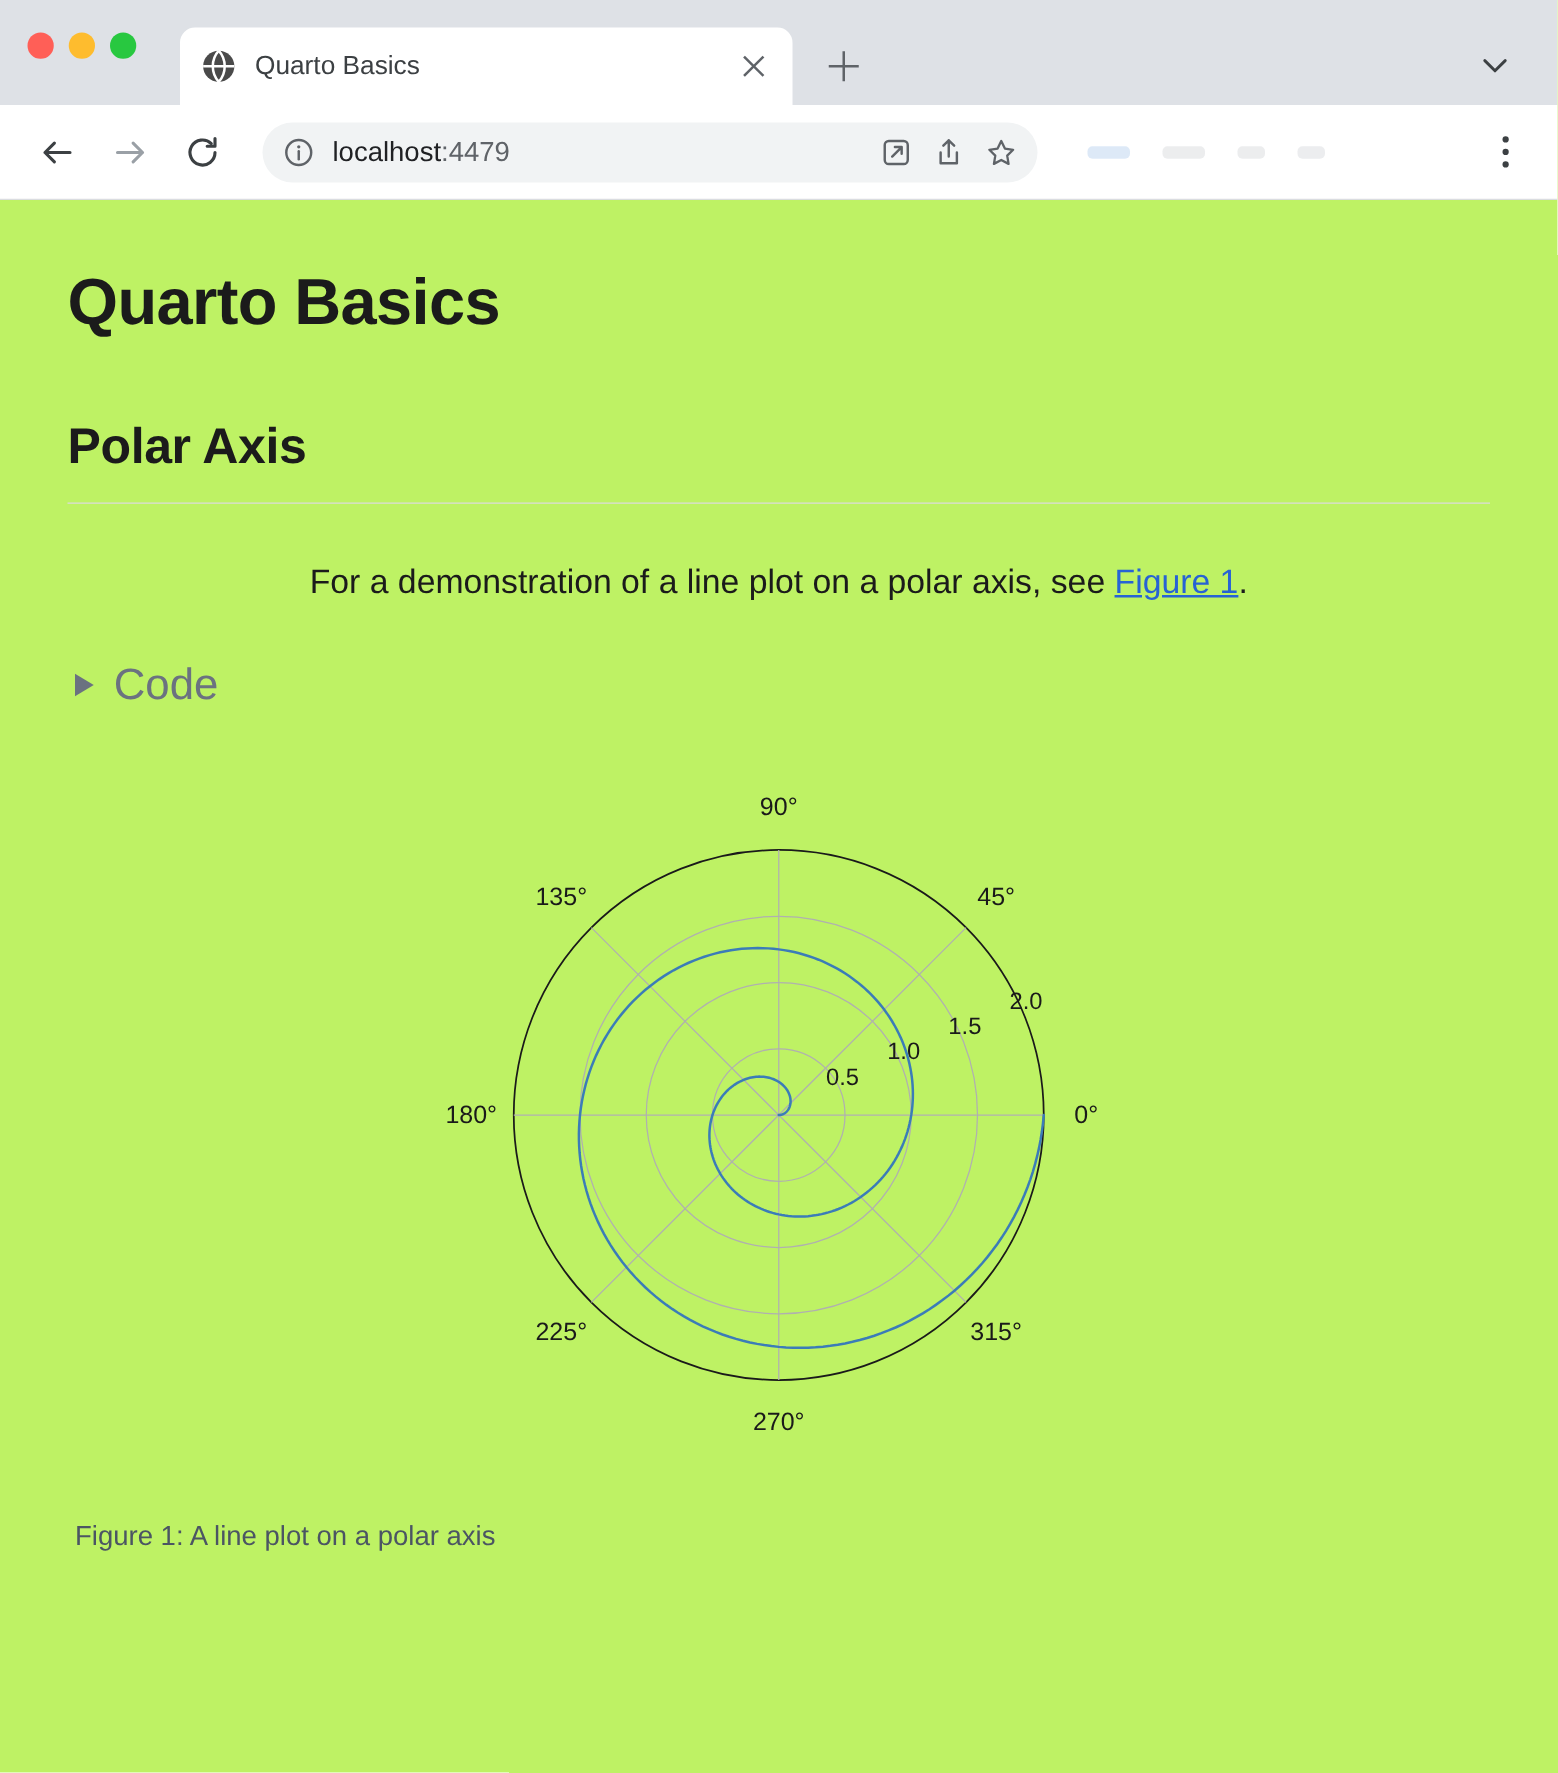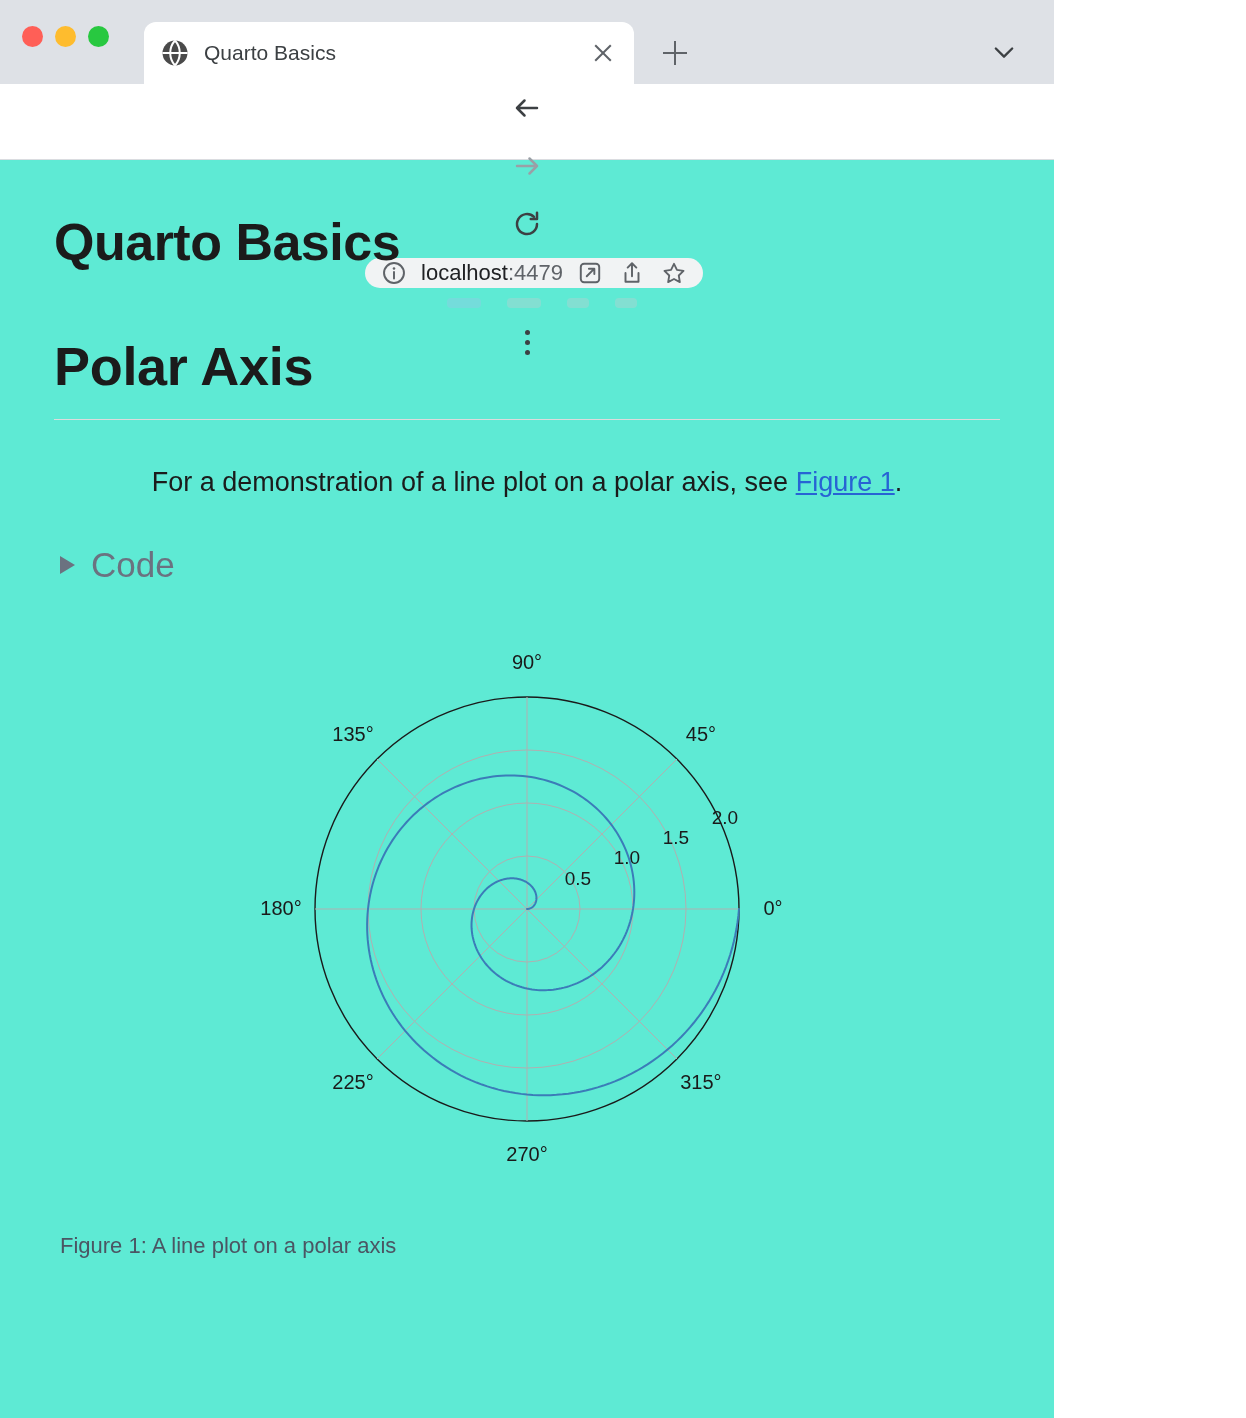--- a/index.html
+++ b/index.html
@@ -10,23 +10,23 @@
   body {
     width: 1246px;
     height: 1418px;
     font-family: "Liberation Sans", sans-serif;
     overflow: hidden;
   }
 
   
   .browser {
     position: relative;
-    width: 1054px;
+    width: 1246px;
     height: 1418px;
-    background: #5eead4;
+    background: #bef264;
     box-sizing: border-box;
   }
 
   .tabstrip {
     height: 84px;
     background: #dee1e6;
     display: flex;
     align-items: flex-end;
     padding-left: 18px;
     box-sizing: border-box;
@@ -126,21 +126,20 @@
 
   .toolbar {
     height: 76px;
     background: #ffffff;
     display: flex;
     align-items: center;
     padding: 0 22px;
     box-sizing: border-box;
     gap: 10px;
     border-bottom: 1px solid #dadce0;
-    flex-direction: column;
   }
   .nav-btn {
     width: 48px;
     height: 48px;
     display: flex;
     align-items: center;
     justify-content: center;
     border-radius: 50%;
     flex: 0 0 auto;
   }
@@ -213,21 +212,21 @@
   }
   h1.doc-title {
     font-size: 52px;
     line-height: 1.1;
     font-weight: 700;
     color: #1b1b1b;
     margin: 0 0 64px 0;
     letter-spacing: -0.5px;
   }
   h2.section-title {
-    font-size: 54px;
+    font-size: 40px;
     font-weight: 700;
     color: #1b1b1b;
     margin: 0 0 22px 0;
     letter-spacing: -0.3px;
   }
   .rule {
     height: 1px;
     background: #dcdcdc;
     margin: 0 0 44px 0;
   }

